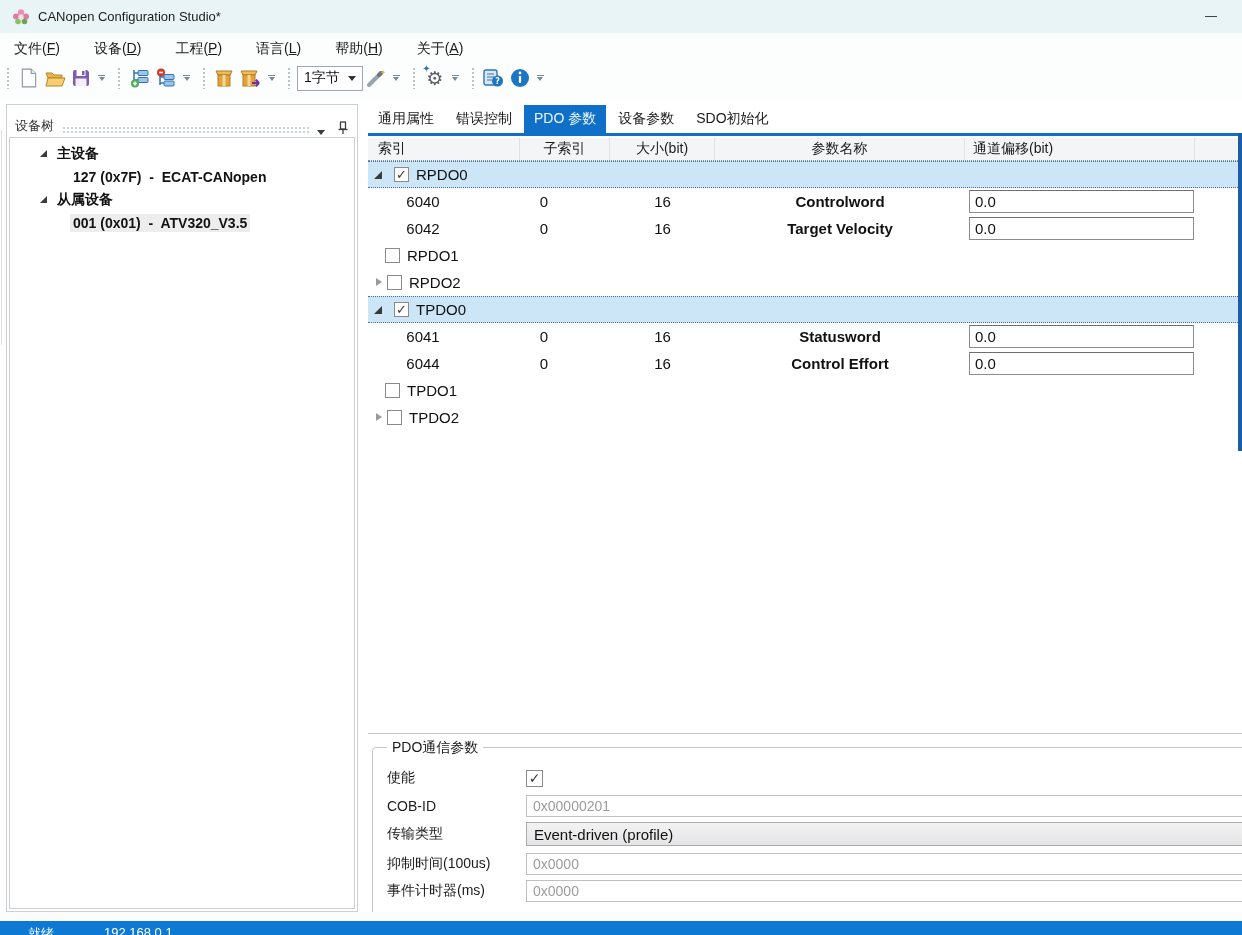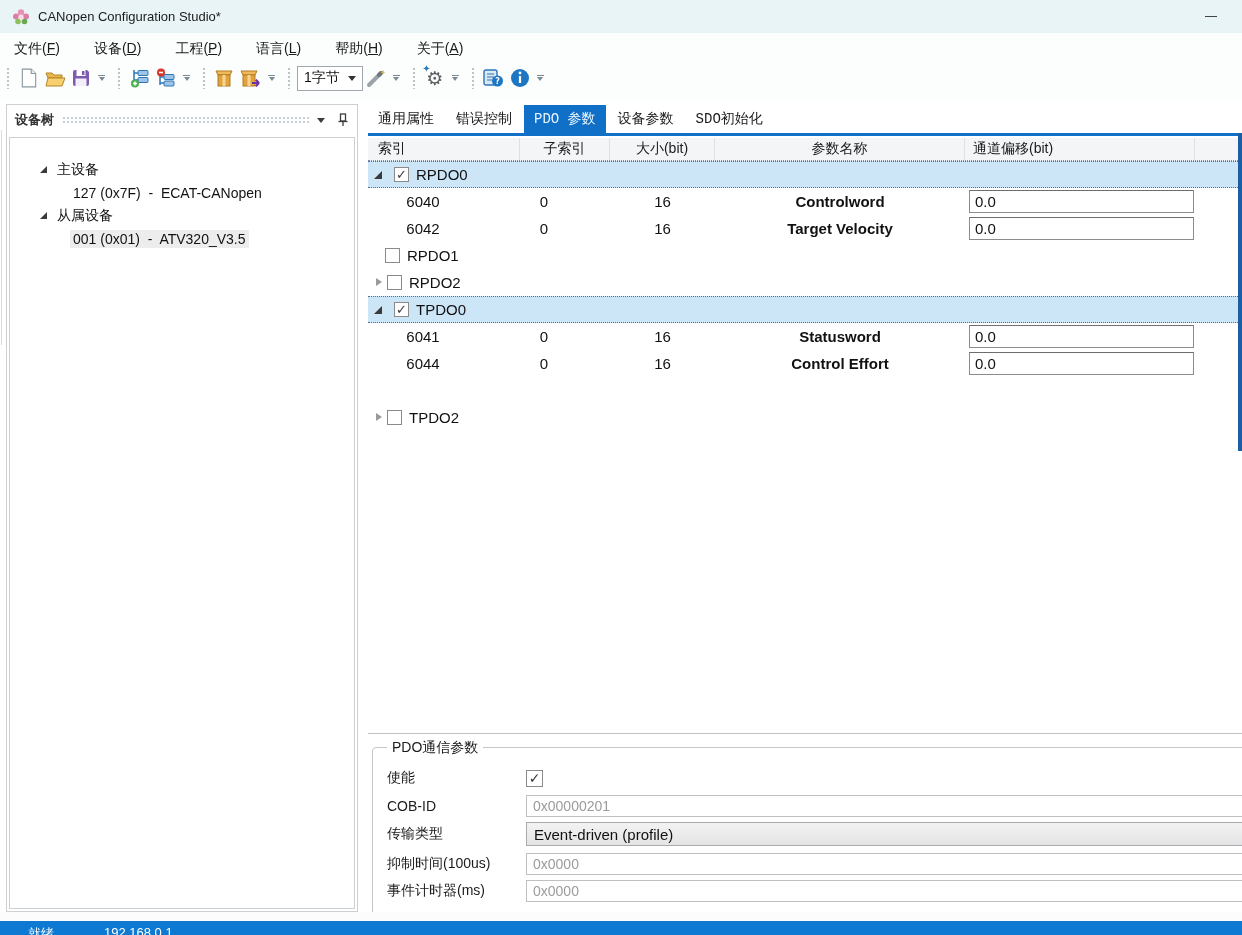--- a/index.html
+++ b/index.html
@@ -37,41 +37,41 @@
   .byte-combo { border:1px solid #9fa8ae; background:#fff; height:25px; min-width:64px;
                 display:flex; align-items:center; padding:0 6px; font-size:14px; color:#111; }
   .byte-combo .arrow { margin-left:8px; width:0; height:0; border-left:4px solid transparent;
                        border-right:4px solid transparent; border-top:5px solid #333; }
   .gear-wrap { position:relative; font-size:19px; color:#5a5f63; line-height:1; }
   .gear-star { position:absolute; left:-4px; top:-5px; font-size:10px; color:#2e75b6; }
 
   
   .devpanel { position:absolute; left:6px; top:104px; width:352px; height:808px;
               border:1px solid #cdd0d2; background:#fff; }
-  .devpanel-header { height:30px; display:flex; align-items:center; padding:0 8px;font-weight:bold; }
+  .devpanel-header { height:30px; display:flex; align-items:flex-end; padding:0 8px; }
   .devpanel-title { font-size:13px; color:#333; white-space:nowrap; }
   .devpanel-dots { flex:1; height:9px; margin:0 8px;
                    background-image:radial-gradient(#c6d2d9 1px, transparent 1.2px);
                    background-size:4px 4px; }
   .devpanel-chevron { width:0; height:0; border-left:4.5px solid transparent; border-right:4.5px solid transparent;
                       border-top:5.5px solid #3c3c3c; margin-right:12px; }
   .pin-icon { width:12px; height:14px; }
   .tree-box { position:absolute; left:2px; right:2px; top:32px; bottom:2px;
-              border:1px solid #cdd0d2; background:#fff; padding-top:20px; overflow:hidden; }
+              border:1px solid #cdd0d2; background:#fff; padding-top:4px; overflow:hidden;font-weight:bold; }
   .tree-row { height:23px; display:flex; align-items:center; font-size:14px; color:#121212; white-space:pre; }
   .tree-exp { width:0; height:0; border-bottom:7px solid #3a3a3a; border-left:7px solid transparent;
               margin-left:30px; margin-right:10px; }
   .tree-child-label { margin-left:60px; padding:1px 3px; }
   .tree-child-label.selected { background:#ededed; }
 
   
   .rightpanel { position:absolute; left:368px; top:104px; width:874px; height:817px; overflow:hidden; }
 
   .tabs { position:absolute; left:0; top:3px; height:26px; display:flex; align-items:flex-end; }
-  .tab { font-size:14px; color:#1b1b1b; padding:5px 10px 5px 10px; margin-right:2px; white-space:nowrap;font-family:Liberation Mono, monospace; }
+  .tab { font-size:14px; color:#1b1b1b; padding:5px 10px 5px 10px; margin-right:2px; white-space:nowrap; }
   .tab.active { background:#1070c8; color:#eaf6ff; }
   .tab-underline { position:absolute; left:0; top:29px; width:874px; height:3px; background:#1070c8; }
 
   
   .grid { position:absolute; left:0; top:32px; width:874px; height:400px; background:#fff; }
   .ghead { position:absolute; left:0; top:2px; height:23px; width:874px; background:#f3f5f7;
            border-bottom:1px dotted #7d92a8; display:flex; }
   .ghead .hc { height:100%; display:flex; align-items:center; justify-content:center;
                font-size:14px; color:#1b1b1b; border-right:1px solid #dde1e4; white-space:nowrap;text-align:center; }
   .hc.c-idx { width:152px; justify-content:flex-start; padding-left:10px; }
@@ -399,20 +399,25 @@
         <span class="cell off"><input class="off-input" value="0.0" style=""></span>
       </div>
       <div class="grow" style="top:214px;">
         <span class="cell idx">6044</span>
         <span class="cell sub">0</span>
         <span class="cell size">16</span>
         <span class="cell pname">Control Effort</span>
         <span class="cell off"><input class="off-input" value="0.0" style=""></span>
       </div>
 
+      <div class="grow" style="top:241px;">
+        <span class="exp-spacer"></span>
+        <span class="cb" style="margin-left:3px;"></span>
+        <span class="grp-label">TPDO1</span>
+      </div>
 
       <div class="grow" style="top:268px;">
         <span class="exp-closed"></span>
         <span class="cb" style="margin-left:5px;"></span>
         <span class="grp-label">TPDO2</span>
       </div>
     </div>
 
     <div class="vscroll"></div>
 

